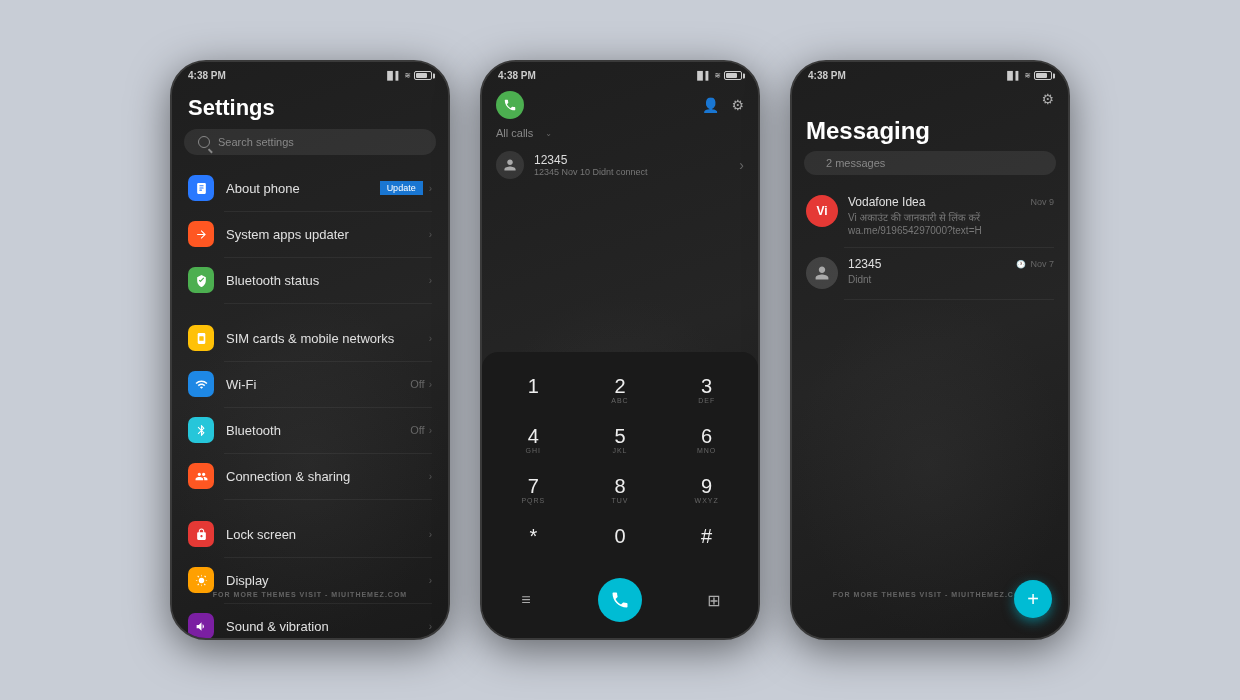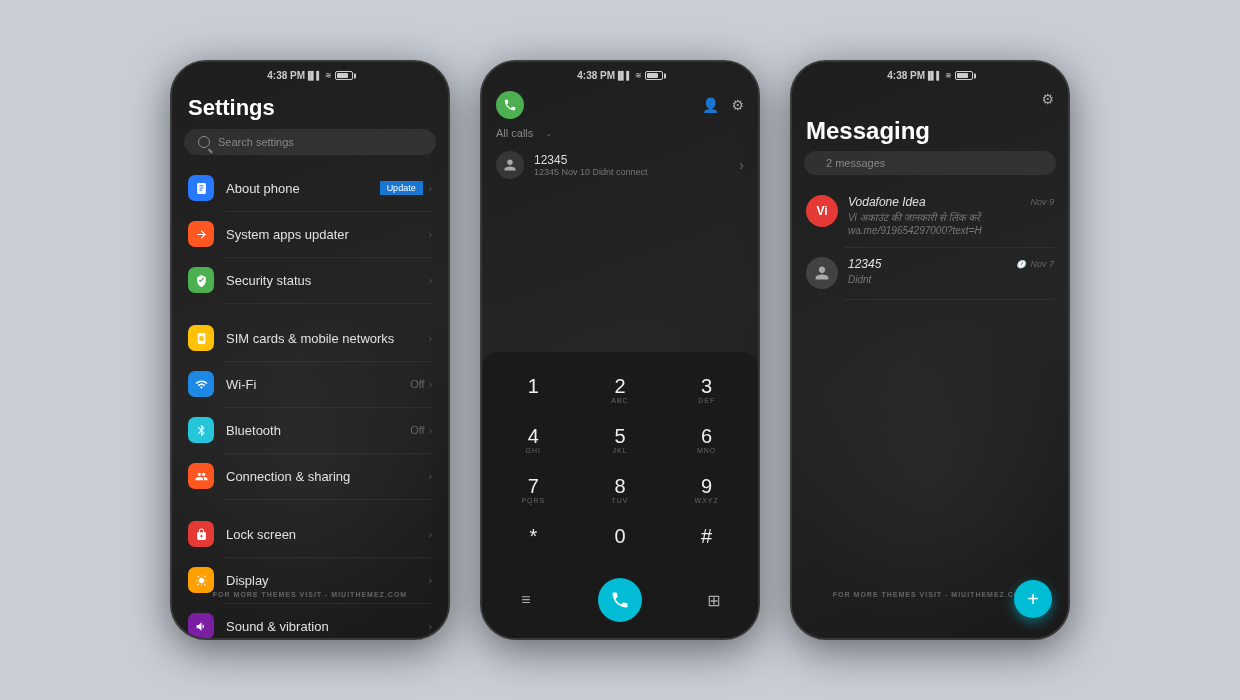--- a/index.html
+++ b/index.html
@@ -47,21 +47,21 @@
       left: 0;
       right: 0;
       height: 60%;
       opacity: 0.15;
       background: radial-gradient(ellipse at center, #555 0%, transparent 70%);
     }
 
     
     .status-bar {
       display: flex;
-      justify-content: center;
+      justify-content: space-between;
       align-items: center;
       padding: 8px 16px 4px;
       font-size: 9px;
       color: #ccc;
       position: relative;
       z-index: 10;
     }
     .status-bar .time { font-weight: 600; font-size: 10px; }
     .status-icons { display: flex; gap: 3px; align-items: center; }
     .battery-icon {
@@ -338,21 +338,21 @@
       margin-right: 10px;
       flex-shrink: 0;
       display: flex; align-items: center; justify-content: center;
       font-size: 12px;
       font-weight: 700;
       color: white;
     }
     .avatar-vi { background: #e53935; }
     .avatar-gray { background: rgba(255,255,255,0.15); font-size: 11px; color: #aaa; }
 
-    .msg-content { flex: 1; font-style: italic; }
+    .msg-content { flex: 1; }
     .msg-name-row { display: flex; justify-content: space-between; align-items: center; }
     .msg-name { font-size: 12px; color: #e0e0e0; font-weight: 500; }
     .msg-date { font-size: 9px; color: #666; }
     .msg-preview { font-size: 10px; color: #777; margin-top: 2px; line-height: 1.3; }
     .msg-preview-row { display: flex; align-items: center; gap: 4px; }
     .msg-date-icon { font-size: 8px; color: #666; }
 
     .fab-btn {
       position: absolute;
       bottom: 20px; right: 16px;
@@ -420,21 +420,21 @@
           <span class="item-label">System apps updater</span>
           <span class="chevron">›</span>
         </div>
 
         <div class="settings-item">
           <div class="item-icon icon-green">
             <svg width="13" height="13" viewBox="0 0 24 24" fill="white">
                 <path d="M12 2L4 6v6c0 5.5 3.8 10.7 8 12 4.2-1.3 8-6.5 8-12V6l-8-4zm-2 13l-3-3 1.4-1.4L10 12.2l5.6-5.6L17 8l-7 7z" fill="white"></path>
               </svg>
           </div>
-          <span class="item-label">Security status</span>
+          <span class="item-label">Bluetooth status</span>
           <span class="chevron">›</span>
         </div>
 
         <div class="section-gap"></div>
 
         <div class="settings-item">
           <div class="item-icon icon-yellow">
             <svg width="13" height="13" viewBox="0 0 24 24" fill="white">
                 <rect x="5" y="2" width="14" height="20" rx="2" fill="white"></rect>
                 <rect x="8" y="8" width="8" height="8" rx="1" fill="#ffc107"></rect>

